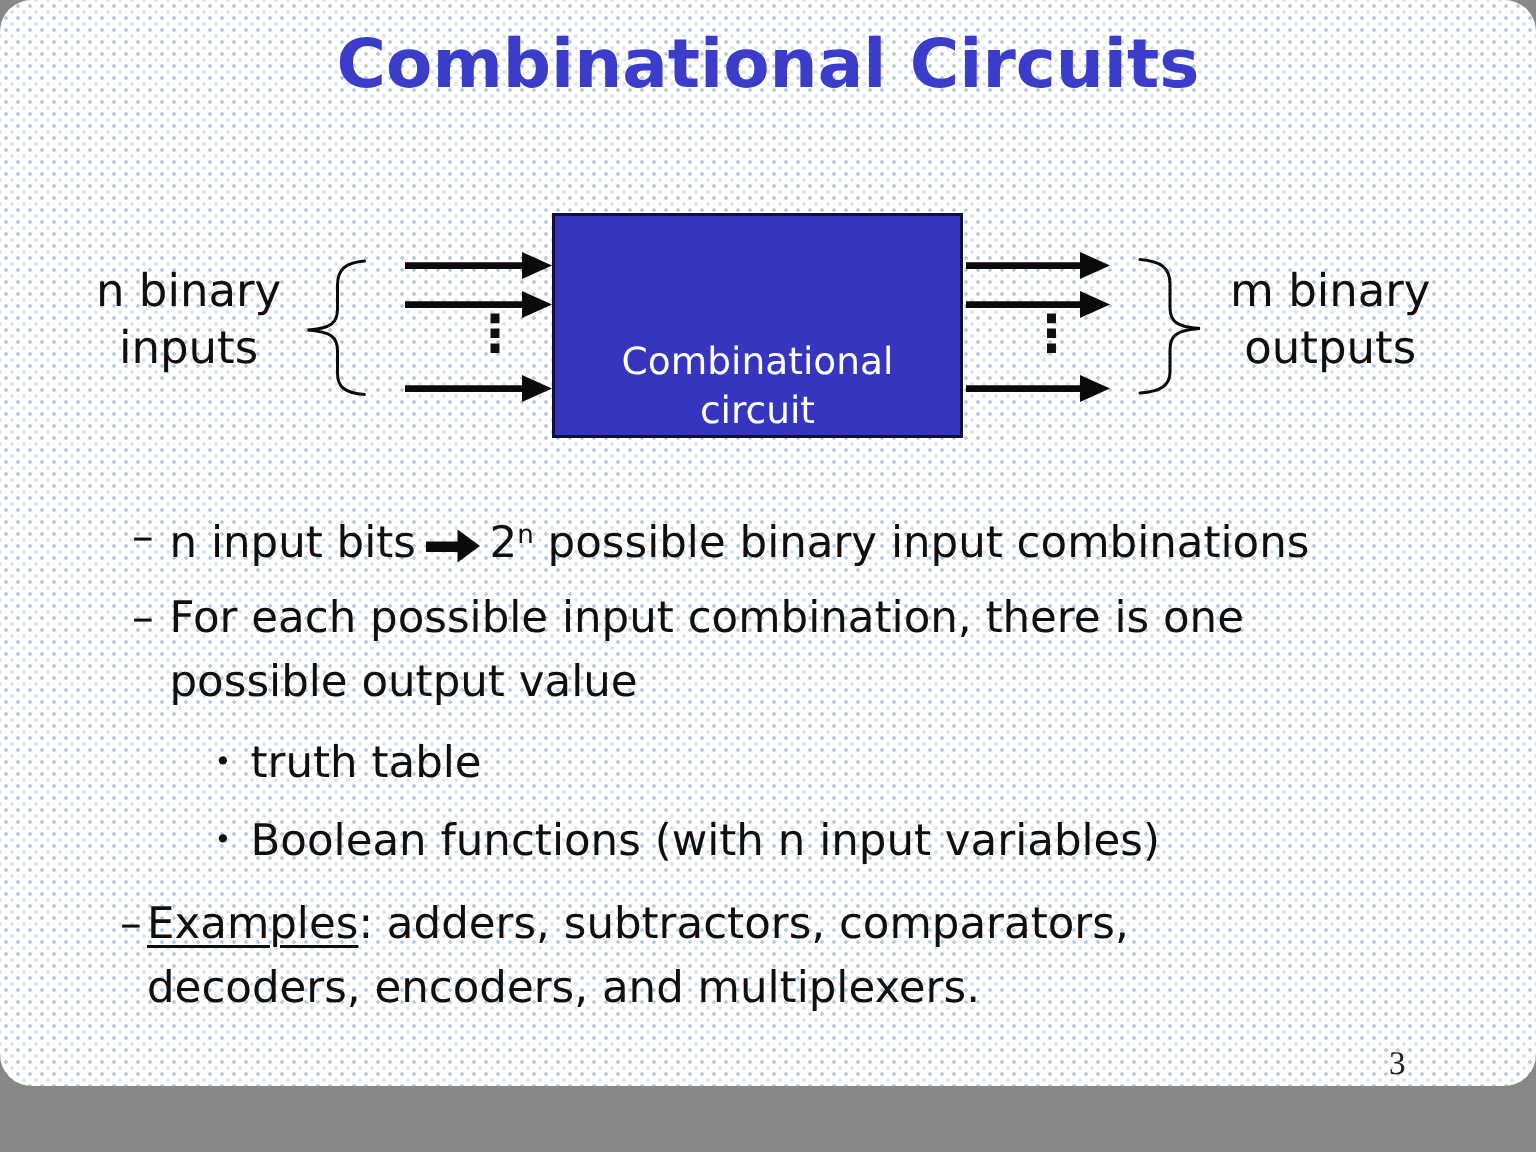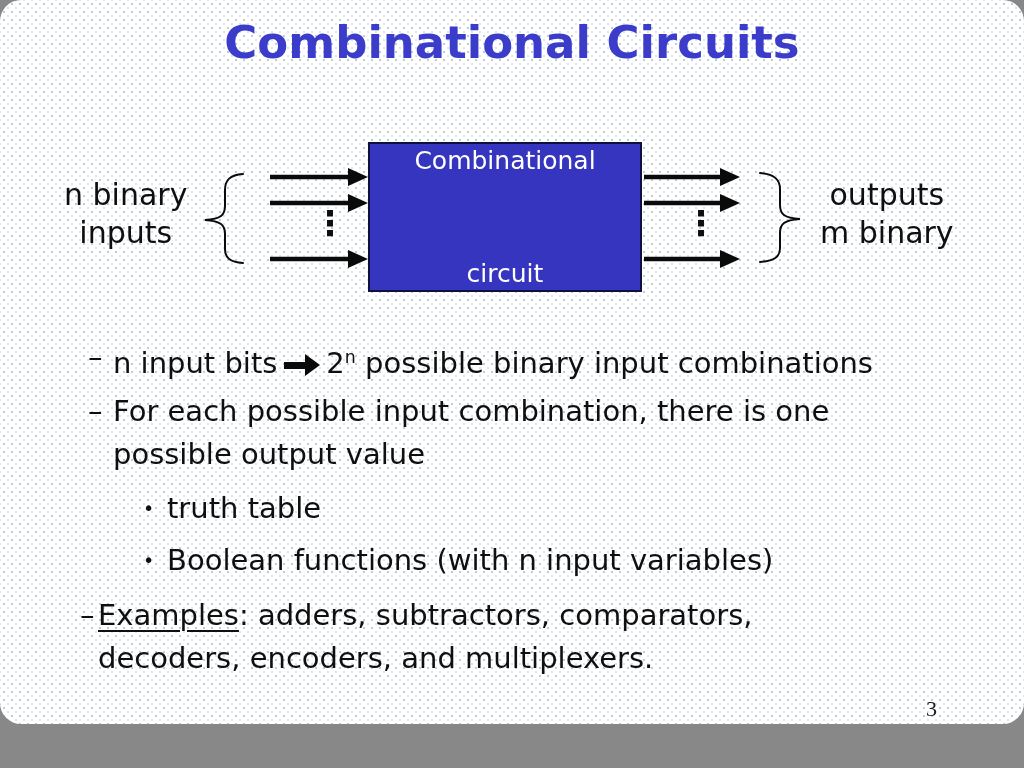--- a/index.html
+++ b/index.html
@@ -21,21 +21,21 @@
     position:absolute;top:16px;left:0;width:100%;
     margin:0;text-align:center;
     font-size:45px;font-weight:700;color:#3c3ccb;
   }
   
   .overlay{position:absolute;left:0;top:0;pointer-events:none;}
   .circuit-box{
     position:absolute;left:368px;top:142px;width:274px;height:150px;
     box-sizing:border-box;
     background:#3535bf;border:2px solid #101040;
-    display:flex;flex-direction:column;align-items:center;justify-content:space-between;
+    display:flex;flex-direction:column;align-items:center;justify-content:flex-end;
     color:#ffffff;font-size:25px;line-height:33px;text-align:center;
   }
   .dlabel{position:absolute;font-size:30px;line-height:38px;color:#0f0f0f;text-align:center;}
   #input-label{left:64px;top:176px;}
   #output-label{left:820px;top:176px;}
   .vdots{position:absolute;font-size:34px;font-weight:700;line-height:34px;color:#0f0f0f;}
   #vdots-left{left:313px;top:206px;}
   #vdots-right{left:684px;top:206px;}
   
   .bullet{
@@ -125,22 +125,22 @@
 
     <div class="circuit-box">
       <div>Combinational</div>
       <div>circuit</div>
     </div>
 
     <div class="vdots" id="vdots-left">⋮</div>
     <div class="vdots" id="vdots-right">⋮</div>
 
     <div class="dlabel" id="output-label">
+      <div>m binary</div>
       <div>outputs</div>
-      <div>m binary</div>
     </div>
 
   </div>
 
   <div class="bullet" id="b1">
     <span class="marker m25">–</span>
     <span class="btext"><span>n input bits</span><span class="heavy-arrow"></span><span>2</span><span class="sup">n</span><span> possible binary input combinations</span></span>
   </div>
 
   <div class="bullet" id="b2">

